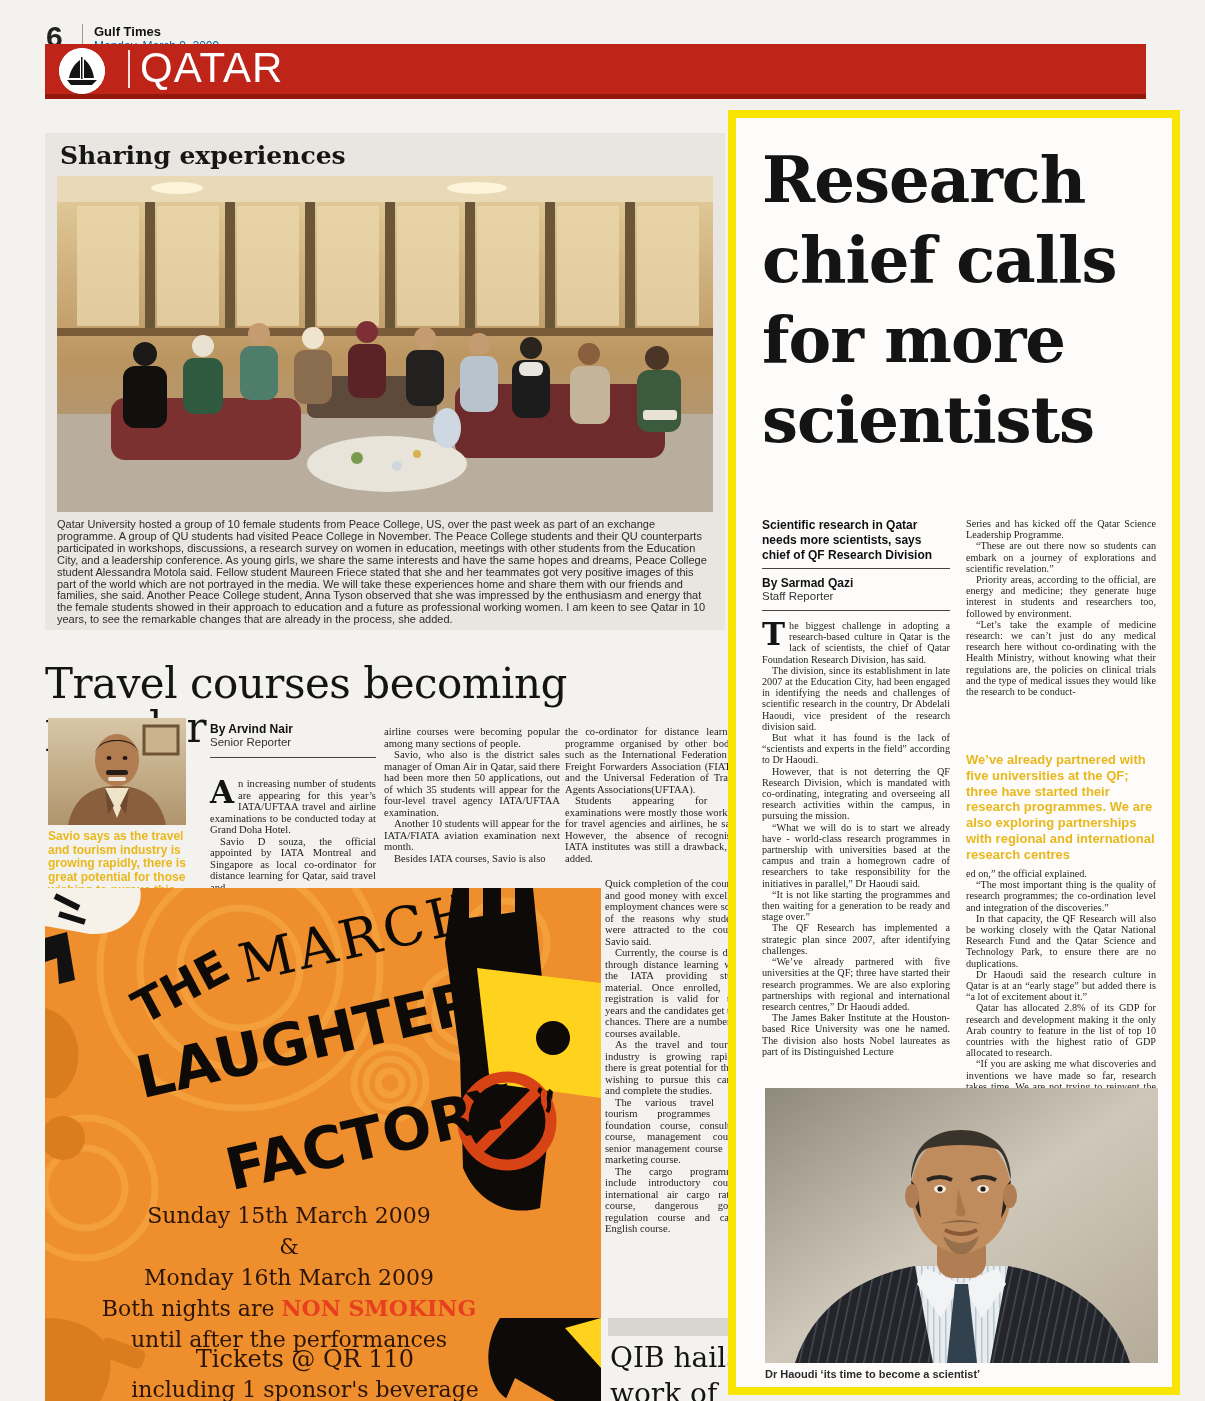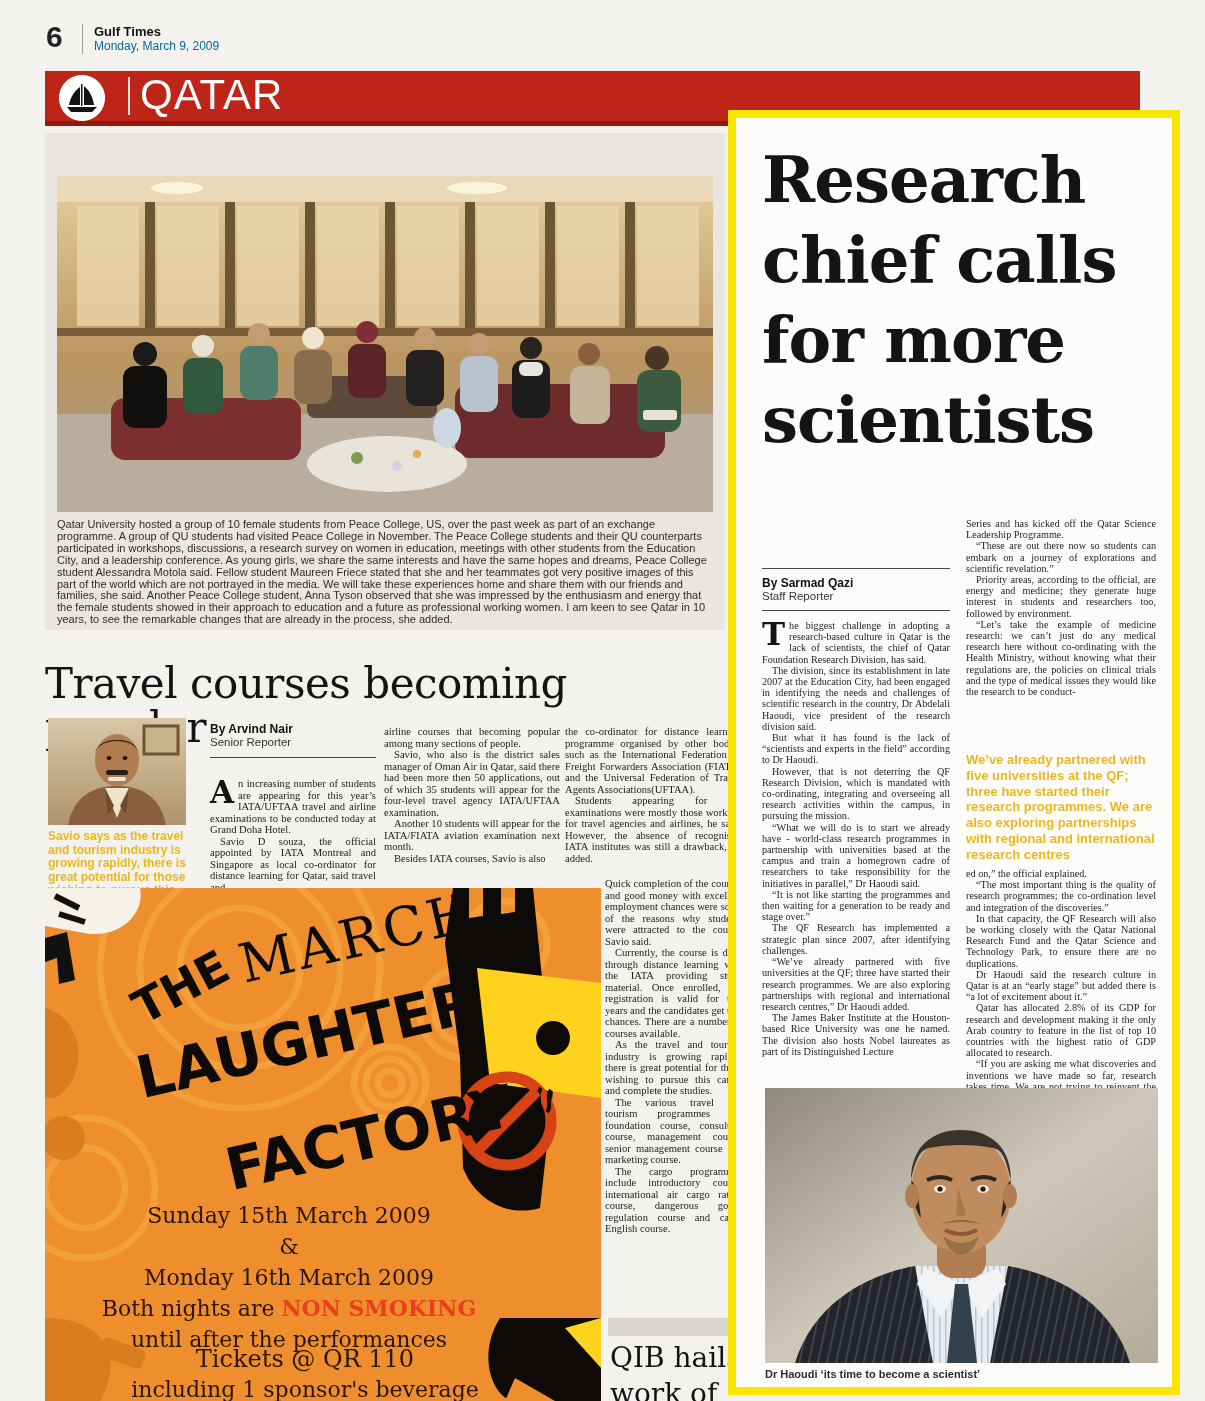--- a/index.html
+++ b/index.html
@@ -59,35 +59,36 @@
 </head>
 <body>
 
 <div class="page">
 
   <div class="abs pagenum" style="left:46px;top:22px;">6</div>
   <div class="abs mast-div" style="left:82px;top:24px;"></div>
   <div class="abs masthead" style="left:94px;top:25px;">Gulf Times</div>
   <div class="abs mastdate" style="left:94px;top:39px;">Monday, March 9, 2009</div>
 
-  <div class="abs banner" style="left:45px;top:71px;width:1095px;height:50px;">
+  <div class="abs banner" style="left:45px;top:44px;width:1095px;height:50px;padding-left:6px;">
     <div class="abs banner-logo" style="left:14px;top:4px;">
       <svg width="46" height="46" viewBox="0 0 46 46">
         <circle cx="23" cy="23" r="23" fill="#fff"></circle>
         <path d="M8 32 L38 32 L33 37 L12 37 Z" fill="#141414"></path>
         <path d="M22 9 L22 31 L23.5 31 L23.5 9 Z" fill="#141414"></path>
         <path d="M21 12 C14 17 11 24 10 30 L21 30 Z" fill="#141414"></path>
         <path d="M25 11 C31 16 34 23 35 30 L25 30 Z" fill="#141414"></path>
       </svg>
     </div>
     <div class="abs banner-sep" style="left:83px;top:6px;"></div>
     <div class="abs banner-title" style="left:95px;top:1px;">QATAR</div>
   </div>
 
   <div class="abs sharing-box" style="left:45px;top:133px;width:680px;height:497px;">
+    <div class="abs sharing-head" style="left:15px;top:10px;">Sharing experiences</div>
     <div class="abs photo" style="left:12px;top:43px;width:656px;height:336px;">
       <svg width="656" height="336" viewBox="0 0 656 336" preserveAspectRatio="none">
         <defs>
           <linearGradient id="gbg" x1="0" y1="0" x2="0" y2="1">
             <stop offset="0" stop-color="#e5cf9f"></stop>
               <stop offset="0.55" stop-color="#bb9560"></stop>
               <stop offset="1" stop-color="#a5988a"></stop>
           </linearGradient>
         </defs>
         <rect width="656" height="336" fill="url(#gbg)"></rect>
@@ -183,21 +184,21 @@
     <div class="byline">By Arvind Nair</div>
     <div class="byrole">Senior Reporter</div>
     <div class="rule" style="margin-top:8px;"></div>
   </div>
   <div class="abs" style="left:210px;top:778px;width:166px;">
     <p class="bp"><span class="dropcap">A</span><span>n increasing number of students are appearing for this year’s IATA/UFTAA travel and airline examinations to be conducted today at Grand Doha Hotel.</span></p>
     <p class="bp">Savio D souza, the official appointed by IATA Montreal and Singapore as local co-ordinator for distance learning for Qatar, said travel and</p>
   </div>
 
   <div class="abs" style="left:384px;top:726px;width:176px;">
-    <p class="bp">airline courses that becoming popular among many sections of people.</p>
+    <p class="bp">airline courses were becoming popular among many sections of people.</p>
     <p class="bp">Savio, who also is the district sales manager of Oman Air in Qatar, said there had been more then 50 applications, out of which 35 students will appear for the four-level travel agency IATA/UFTAA examination.</p>
     <p class="bp">Another 10 students will appear for the IATA/FIATA aviation examination next month.</p>
     <p class="bp">Besides IATA courses, Savio is also</p>
   </div>
 
   <div class="abs" style="left:565px;top:726px;width:176px;">
     <p class="bp">the co-ordinator for distance learning programme organised by other bodies such as the International Federation of Freight Forwarders Association (FIATA) and the Universal Federation of Travel Agents Associations(UFTAA).</p>
     <p class="bp">Students appearing for the examinations were mostly those working for travel agencies and airlines, he said. However, the absence of recognised IATA institutes was still a drawback, he added.</p>
   </div>
   <div class="abs" style="left:605px;top:878px;width:138px;">
@@ -278,20 +279,21 @@
     </div>
   </div>
 
   <div class="abs gray-sliver" style="left:608px;top:1318px;width:132px;height:18px;"></div>
   <div class="abs qib-head" style="left:610px;top:1340px;width:132px;">QIB hails work of its</div>
 
   <div class="abs ybox" style="left:728px;top:110px;width:436px;height:1269px;"></div>
 
   <div class="abs res-head" style="left:762px;top:140px;width:398px;">Research chief calls for more scientists</div>
 
+  <div class="abs standfirst" style="left:762px;top:518px;width:188px;">Scientific research in Qatar needs more scientists, says chief of QF Research Division</div>
   <div class="abs rule" style="left:762px;top:568px;width:188px;"></div>
   <div class="abs byline" style="left:762px;top:576px;">By Sarmad Qazi</div>
   <div class="abs byrole" style="left:762px;top:590px;text-align:center;">Staff Reporter</div>
   <div class="abs rule" style="left:762px;top:610px;width:188px;"></div>
 
   <div class="abs" style="left:762px;top:620px;width:188px;">
     <p class="rbp"><span class="dropcap">T</span><span>he biggest challenge in adopting a research-based culture in Qatar is the lack of scientists, the chief of Qatar Foundation Research Division, has said.</span></p>
     <p class="rbp">The division, since its establishment in late 2007 at the Education City, had been engaged in identifying the needs and challenges of scientific research in the country, Dr Abdelali Haoudi, vice president of the research division said.</p>
     <p class="rbp">But what it has found is the lack of “scientists and experts in the field” according to Dr Haoudi.</p>
     <p class="rbp">However, that is not deterring the QF Research Division, which is mandated with co-ordinating, integrating and overseeing all research activities within the campus, in pursuing the mission.</p>

